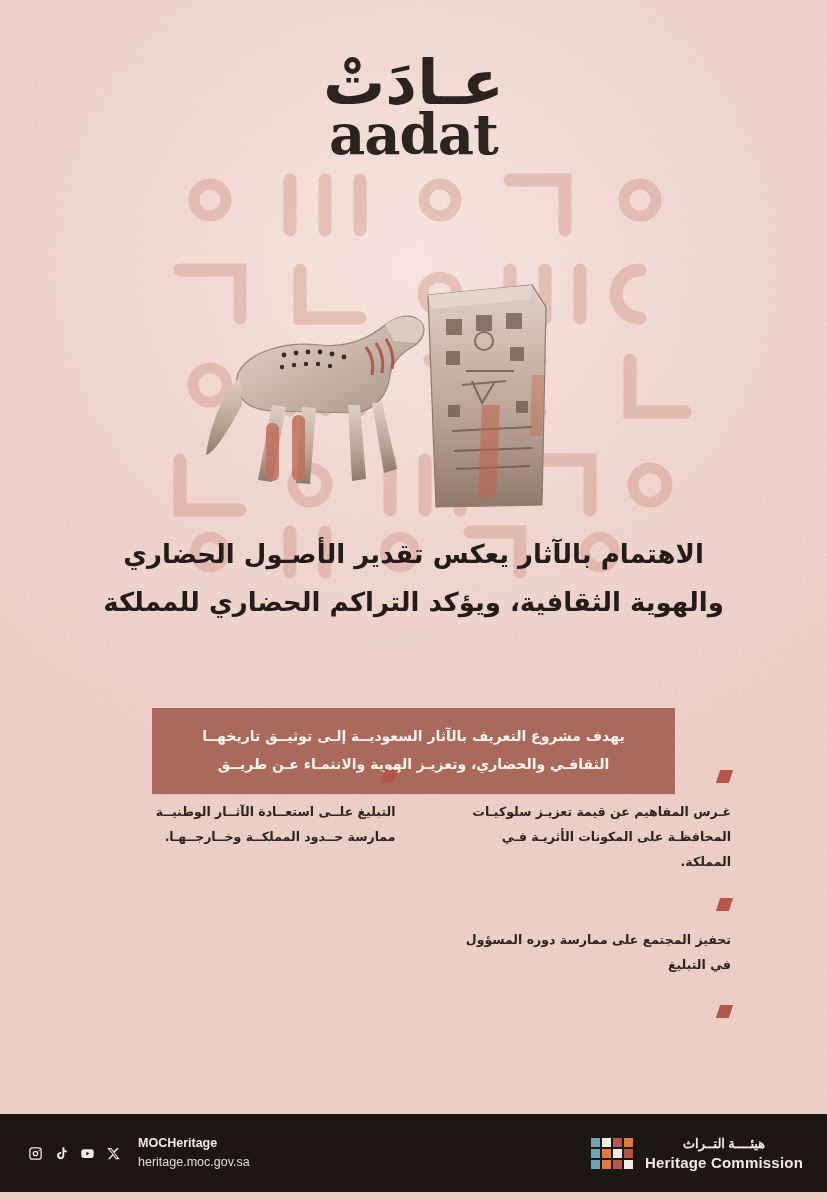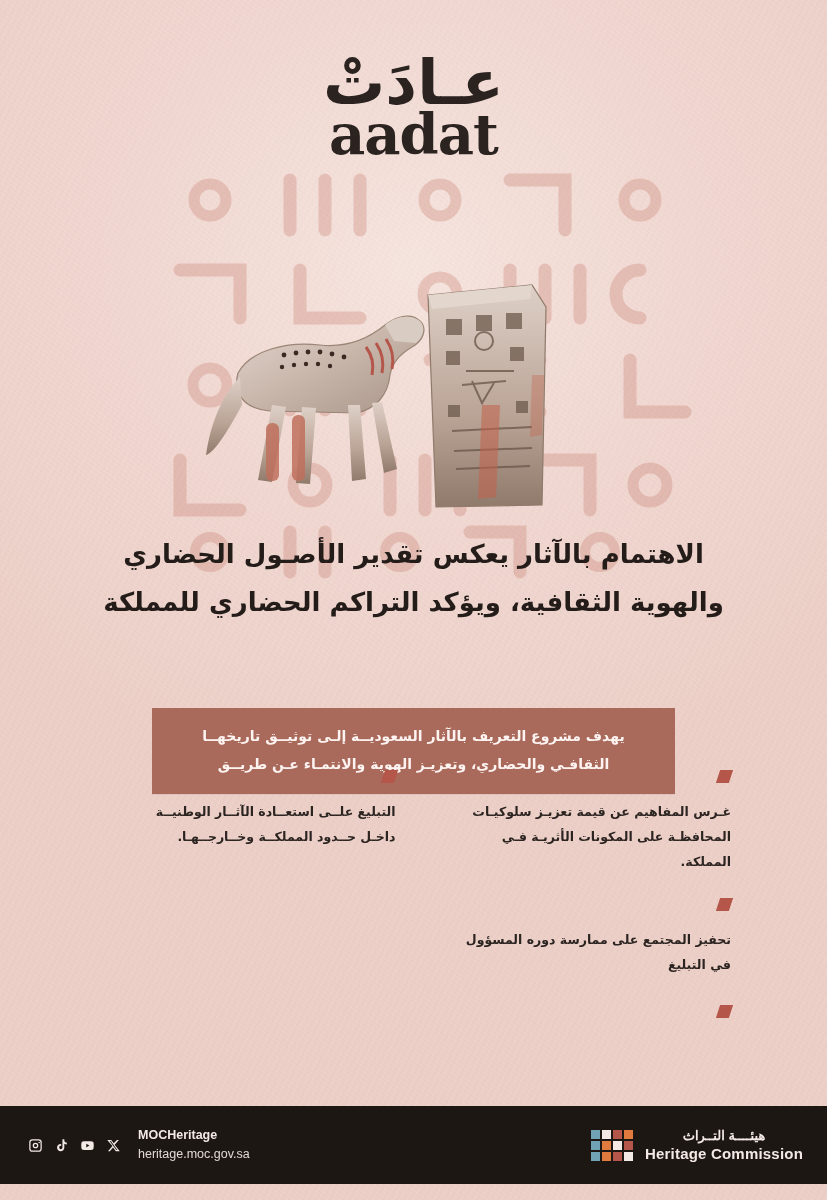--- a/index.html
+++ b/index.html
@@ -106,21 +106,21 @@
     color: #2c2421;
     font-size: 12.5px;
     line-height: 2.0;
     font-weight: 600;
     letter-spacing: .2px;
   }
   .goal.full { grid-column: 1 / span 2; margin-top: 4px; }
 
   
   #footer {
-    position: absolute; left: 0; right: 0; bottom: 16px;
+    position: absolute; left: 0; right: 0; bottom: 8px;
     height: 78px;
     background: #1d1714;
     display: flex; align-items: center; justify-content: space-between;
     padding: 0 24px;
   }
   #social { display: flex; align-items: center; gap: 0; }
   .sicon {
     width: 22px; height: 22px;
     display: inline-flex; align-items: center; justify-content: center;
     color: #f3e9e5; margin-right: 4px;
@@ -132,21 +132,21 @@
     font-size: 12.5px; line-height: 1.5;
     font-family: "Liberation Sans", sans-serif;
   }
   #handles .h1 { font-weight: 700; }
   #handles .h2 { font-weight: 400; opacity: .92; }
 
   #brand { display: flex; align-items: center; gap: 12px; direction: rtl; }
   #brand .txt { text-align: center; color: #f3e9e5; }
   #brand .ar {
     font-size: 13px; font-weight: 700; letter-spacing: 1px;
-    font-family: Liberation Sans, sans-serif;
+    font-family: Liberation Serif, serif;
   }
   #brand .en {
     font-size: 15px; font-weight: 700; letter-spacing: .2px;
     font-family: "Liberation Sans", sans-serif; margin-top: 2px;
   }
   #brand .mark-grid {
     display: grid; grid-template-columns: repeat(4, 9px);
     grid-template-rows: repeat(3, 9px); gap: 2px;
   }
   #brand .mark-grid span { display: block; width: 9px; height: 9px; }
@@ -309,21 +309,21 @@
       <p>
         <span>غـرس المفاهيم عن قيمة تعزيـز سلوكيـات</span><br>
         <span>المحافظـة على المكونات الأثريـة فـي المملكة.</span>
       </p>
     </div>
 
     <div class="goal">
       <span class="mark"></span>
       <p>
         <span>التبليغ علــى استعــادة الآثــار الوطنيــة</span><br>
-        <span>داخـل حــدود المملكــة وخــارجــهـا.</span>
+        <span>ممارسة حــدود المملكــة وخــارجــهـا.</span>
       </p>
     </div>
 
     <div class="goal">
       <span class="mark"></span>
       <p>
         <span>تحفيز المجتمع على ممارسة دوره المسؤول في التبليغ</span><br>
       </p>
     </div>
 

